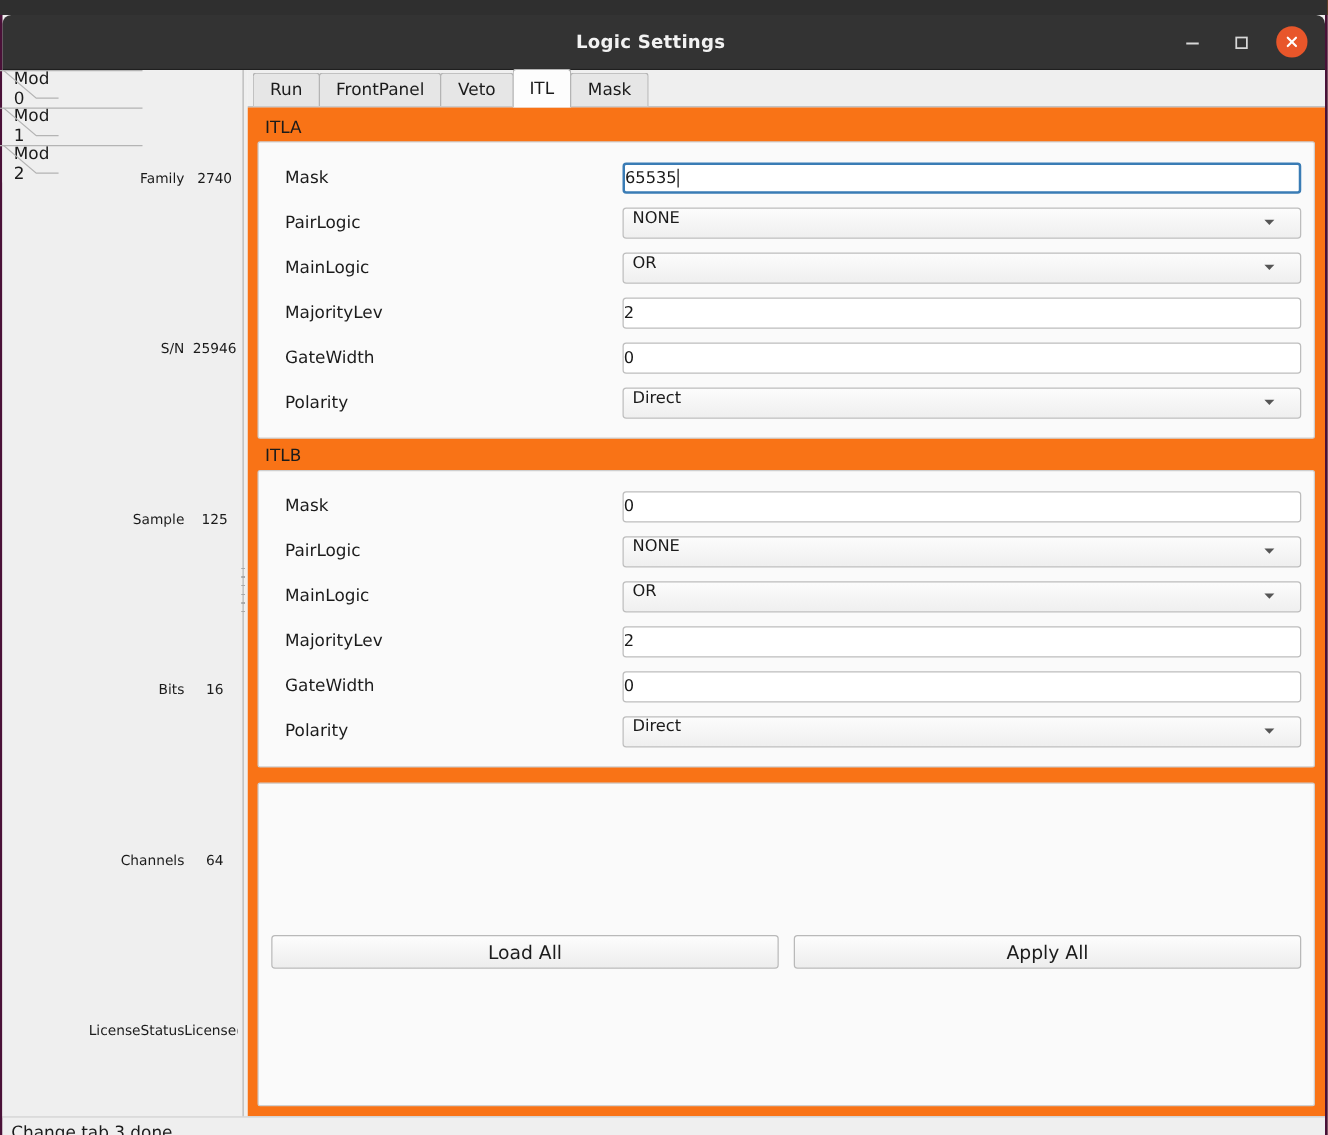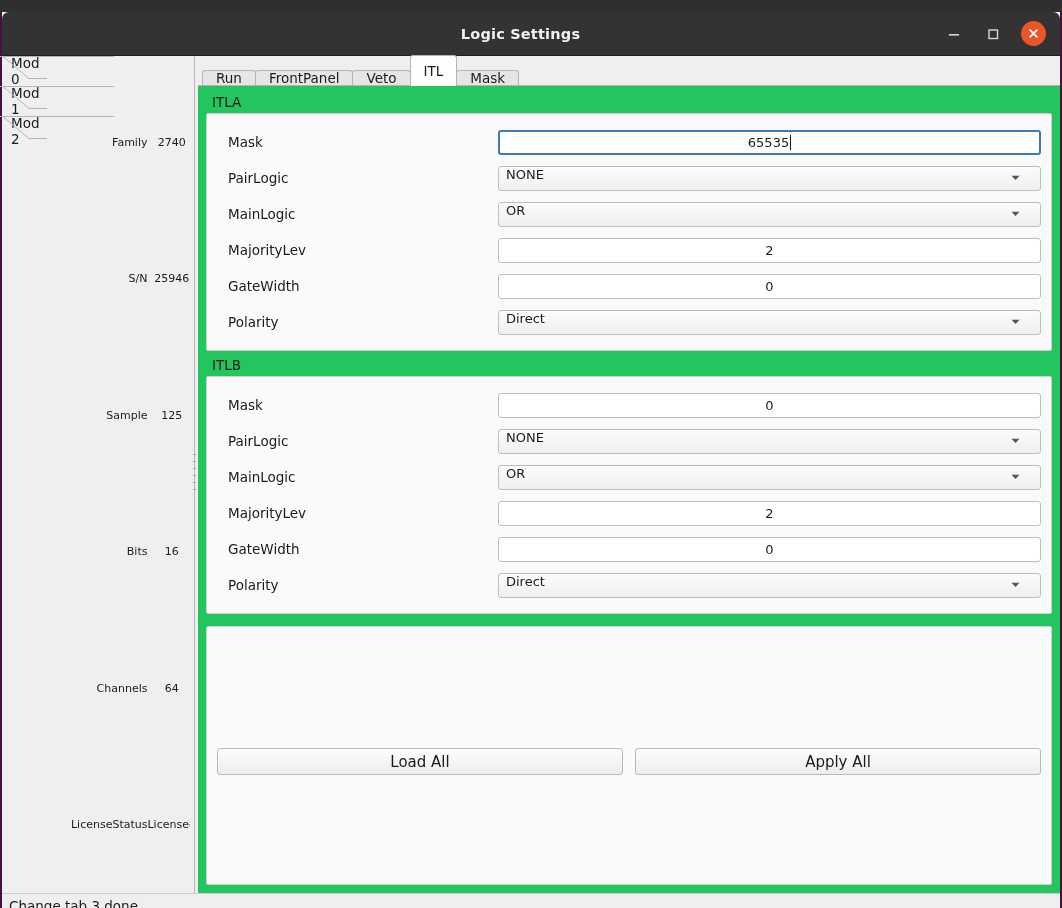--- a/index.html
+++ b/index.html
@@ -105,39 +105,39 @@
   .content { flex: 1; display: flex; flex-direction: column; min-width: 0; background: #fafafa; }
 
   .tabbar {
     height: 30px; min-height: 30px;
     display: flex; align-items: flex-end;
     background: #efefef;
     border-bottom: 1px solid #b4b4b4;
     padding-left: 4px;
   }
   .tab {
-    height: 15px;
+    height: 27px;
     padding: 0 13px;
     display: flex; align-items: center;
     font-size: 13.5px; color: #1b1b1b;
     background: #e6e6e6;
     border: 1px solid #b4b4b4;
     border-bottom: none;
     margin-right: -1px;
     border-top-left-radius: 3px; border-top-right-radius: 3px;
     cursor: default;
   }
   .tab.active {
     background: #fdfdfd;
     height: 31px;
     margin-bottom: -1px;
     position: relative; z-index: 3;
   }
 
-  .tabpage { flex: 1; background: #22c55e; padding: 6px 8px 8px 8px; display: flex; flex-direction: column; min-height: 0; }
+  .tabpage { flex: 1; background: #f97316; padding: 6px 8px 8px 8px; display: flex; flex-direction: column; min-height: 0; }
 
   .group { margin-bottom: 4px; }
   .group-title { font-size: 13.5px; color: #1b1b1b; padding: 2px 0 3px 6px; }
   .group-box {
     border: 1px solid #cfcfcf;
     border-radius: 2px;
     background: #fafafa;
     padding: 10px 10px 10px 10px;
   }
 
@@ -148,21 +148,21 @@
     font-size: 13.5px; color: #1b1b1b;
   }
   .field-ctrl { flex: 1; min-width: 0; }
 
   .lineedit {
     height: 25px; width: 100%;
     border: 1px solid #bdbdbd;
     border-radius: 3px;
     background: #ffffff;
     font-size: 13px; color: #1b1b1b;
-    display: flex; align-items: center; justify-content: center;
+    display: flex; align-items: center; justify-content: flex-start;
     position: relative;
   }
   .lineedit.focused { border: 2px solid #3a7cb5; }
   .caret {
     display: inline-block; width: 1px; height: 15px;
     background: #1b1b1b; margin-left: 1px;
     vertical-align: middle;
   }
 
   .combo {

